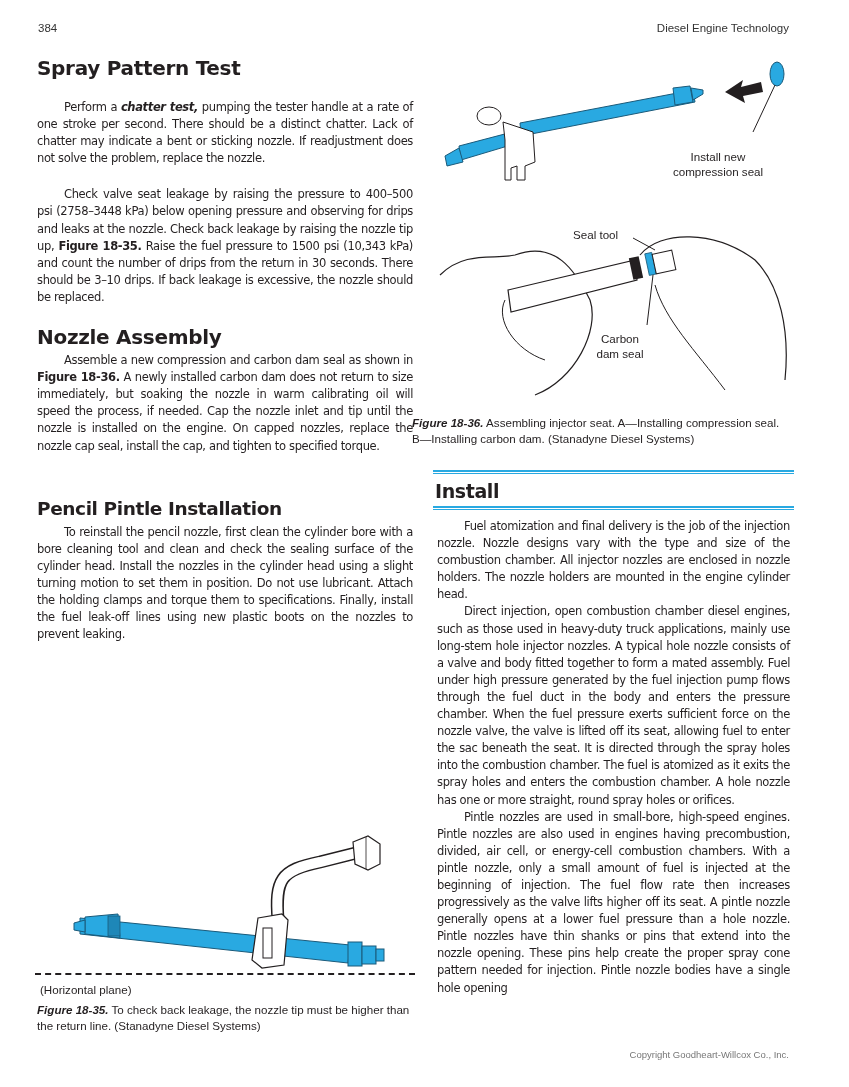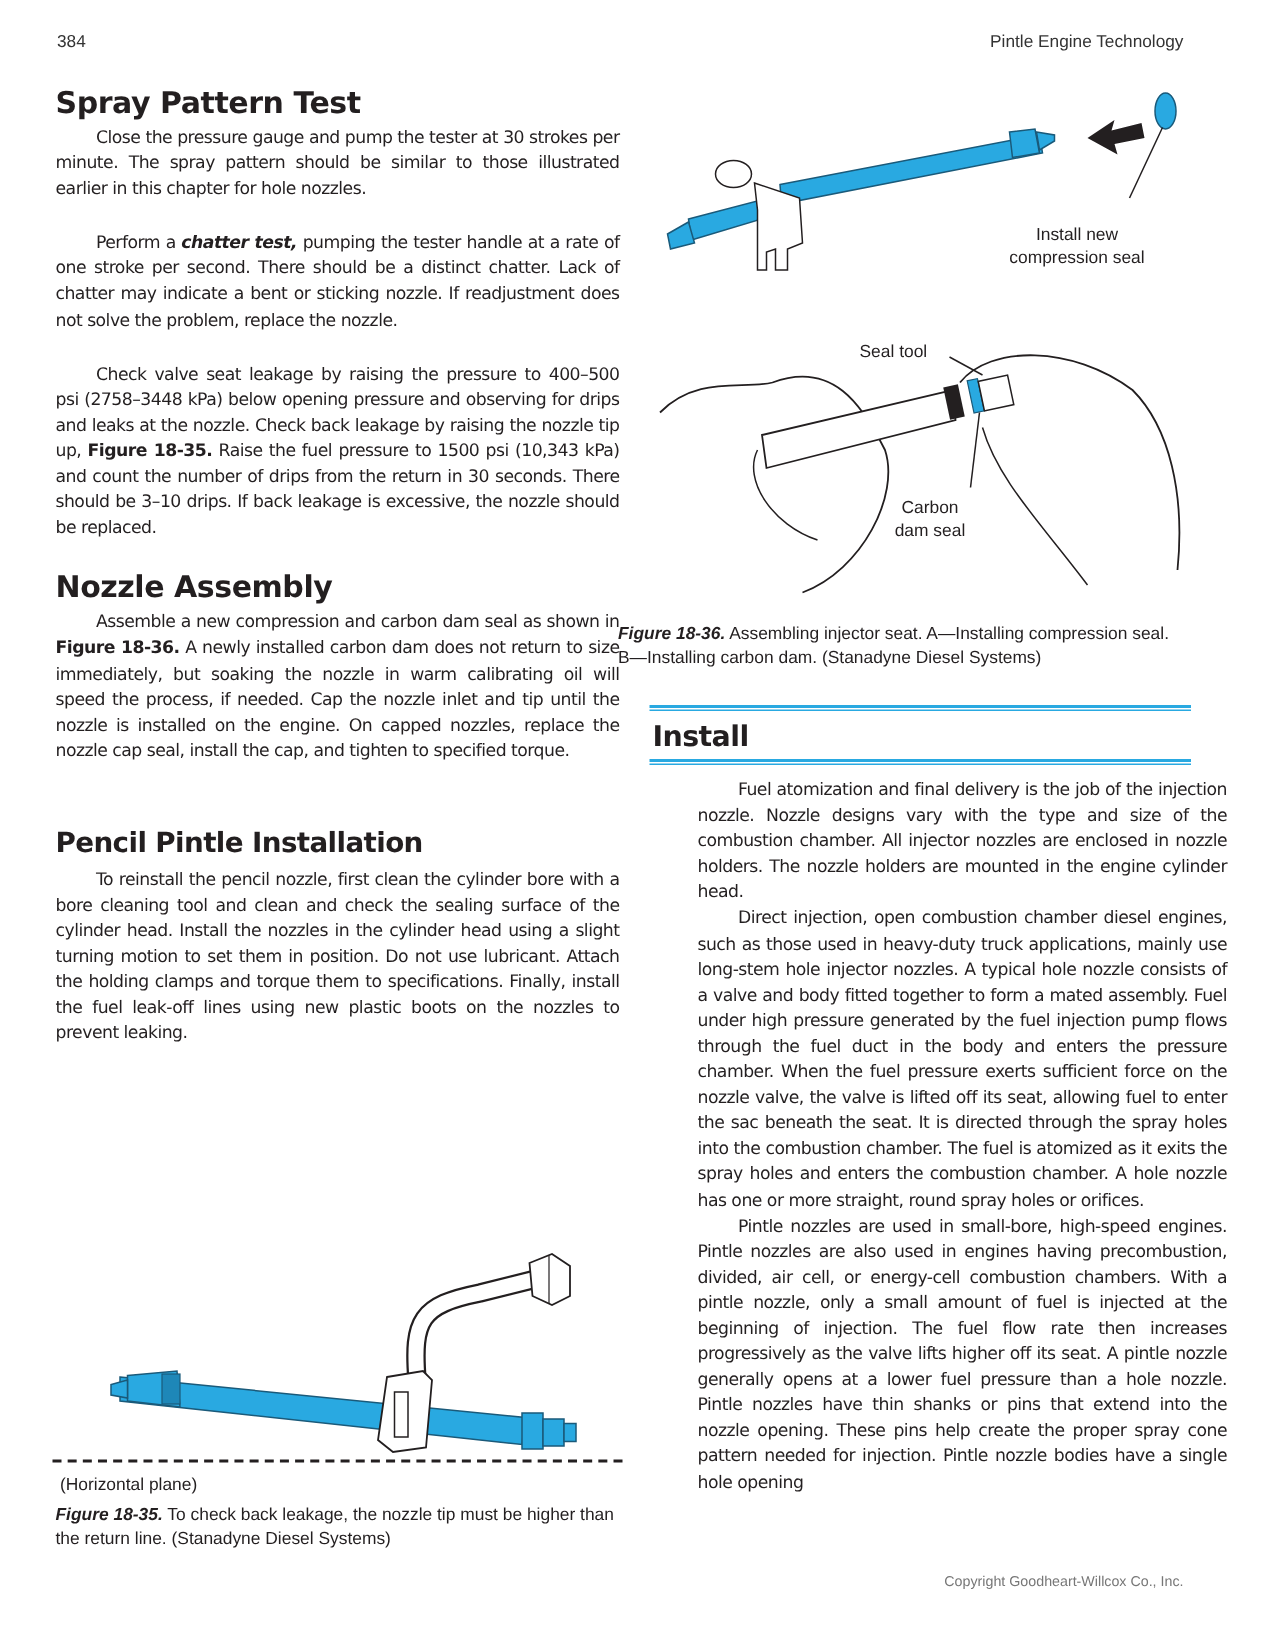--- a/index.html
+++ b/index.html
@@ -31,26 +31,25 @@
   .summary-head { position: absolute; left: 433px; top: 470px; width: 361px; }
   .rule-double { height: 4px; border-top: 2px solid #29a9e1; border-bottom: 1px solid #29a9e1; }
   .summary-title { font-family: "DejaVu Sans", sans-serif; font-weight: bold; font-size: 19px; letter-spacing: -0.4px; padding: 6px 0 4px 2px; color: #231f20; }
 
   .copyright { position: absolute; right: 60px; top: 1049px; font-family: "Liberation Sans", sans-serif; font-size: 9.5px; color: #777; }
 </style>
 </head>
 <body>
 
 <div class="running-head page-num">384</div>
-<div class="running-head book-title">Pintle Engine Technology</div>
+<div class="running-head book-title">Diesel Engine Technology</div>
 
 <div class="col col-left">
   <div class="block">
     <h3 class="sub">Spray Pattern Test</h3>
-    <p class="body">Close the pressure gauge and pump the tester at 30 strokes per minute. The spray pattern should be similar to those illustrated earlier in this chapter for hole nozzles.</p>
   </div>
 
   <div class="block">
     <p class="body"><span>Perform a </span><span class="bi">chatter test,</span><span> pumping the tester handle at a rate of one stroke per second. There should be a distinct chatter. Lack of chatter may indicate a bent or sticking nozzle. If readjustment does not solve the problem, replace the nozzle.</span></p>
   </div>
 
   <div class="block">
     <p class="body"><span>Check valve seat leakage by raising the pressure to 400–500 psi (2758–3448 kPa) below opening pressure and observing for drips and leaks at the nozzle. Check back leakage by raising the nozzle tip up, </span><b>Figure 18-35.</b><span> Raise the fuel pressure to 1500 psi (10,343 kPa) and count the number of drips from the return in 30 seconds. There should be 3–10 drips. If back leakage is excessive, the nozzle should be replaced.</span></p>
   </div>
 
@@ -127,19 +126,19 @@
   <div class="callout" style="left:167px; top:281px; width:56px;">Carbon dam seal</div>
   <div class="caption" style="position:absolute; left:-13px; top:365px; width:370px;"><span class="fig-no">Figure 18-36.</span><span> Assembling injector seat. A—Installing compression seal. B—Installing carbon dam. (Stanadyne Diesel Systems)</span></div>
 </div>
 
 <div class="summary-head">
   <div class="rule-double"></div>
   <h2 class="summary-title">Install</h2>
   <div class="rule-double"></div>
 </div>
 
-<div class="col col-right" style="top:518px; left:437px; width:353px;margin-left:28px;">
+<div class="col col-right" style="top:518px; left:437px; width:353px;">
   <p class="body">Fuel atomization and final delivery is the job of the injection nozzle. Nozzle designs vary with the type and size of the combustion chamber. All injector nozzles are enclosed in nozzle holders. The nozzle holders are mounted in the engine cylinder head.</p>
   <p class="body">Direct injection, open combustion chamber diesel engines, such as those used in heavy-duty truck applications, mainly use long-stem hole injector nozzles. A typical hole nozzle consists of a valve and body fitted together to form a mated assembly. Fuel under high pressure generated by the fuel injection pump flows through the fuel duct in the body and enters the pressure chamber. When the fuel pressure exerts sufficient force on the nozzle valve, the valve is lifted off its seat, allowing fuel to enter the sac beneath the seat. It is directed through the spray holes into the combustion chamber. The fuel is atomized as it exits the spray holes and enters the combustion chamber. A hole nozzle has one or more straight, round spray holes or orifices.</p>
   <p class="body">Pintle nozzles are used in small-bore, high-speed engines. Pintle nozzles are also used in engines having precombustion, divided, air cell, or energy-cell combustion chambers. With a pintle nozzle, only a small amount of fuel is injected at the beginning of injection. The fuel flow rate then increases progressively as the valve lifts higher off its seat. A pintle nozzle generally opens at a lower fuel pressure than a hole nozzle. Pintle nozzles have thin shanks or pins that extend into the nozzle opening. These pins help create the proper spray cone pattern needed for injection. Pintle nozzle bodies have a single hole opening</p>
 </div>
 
 <div class="copyright">Copyright Goodheart-Willcox Co., Inc.</div>
 
 </body></html>

